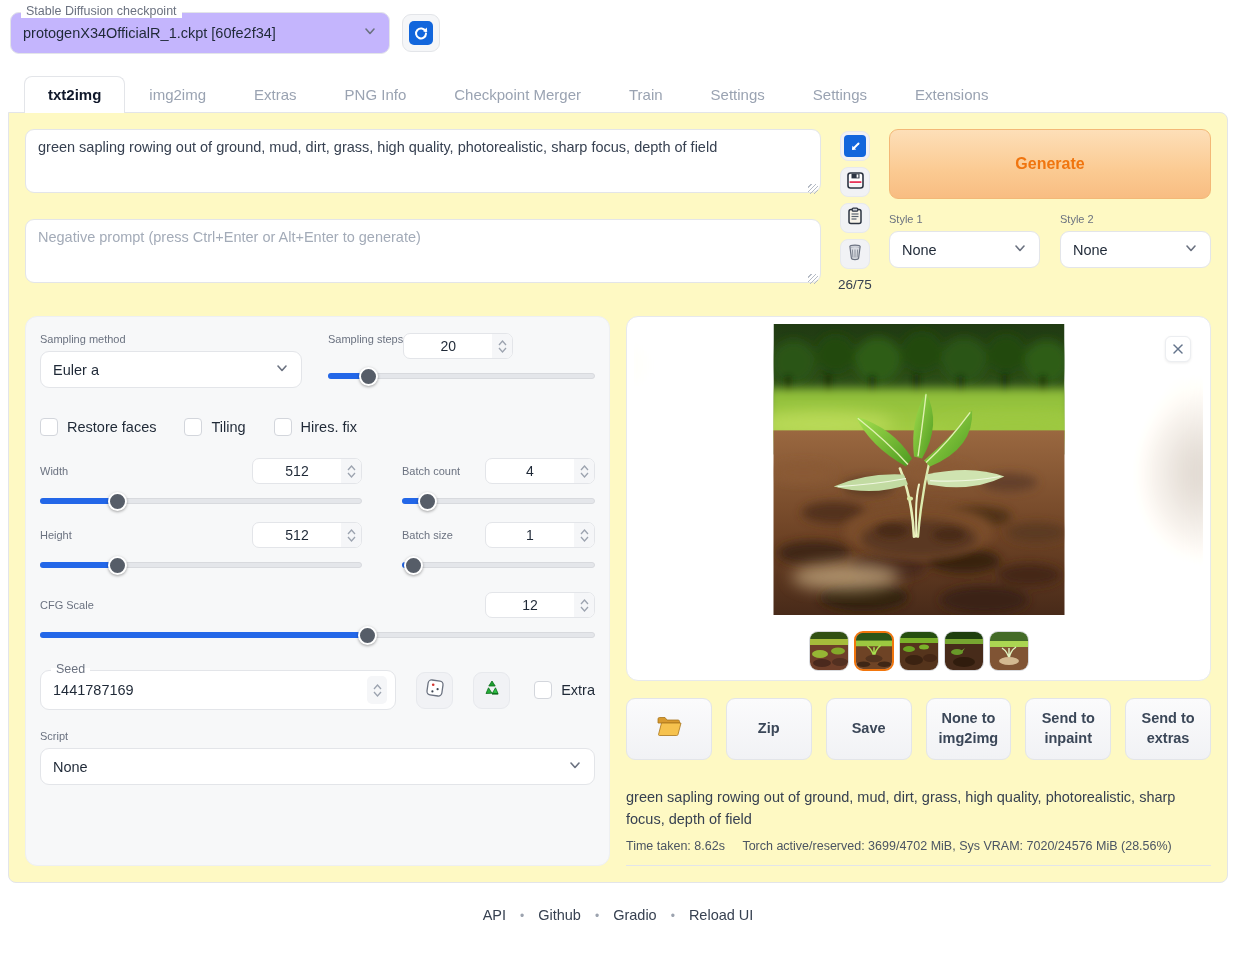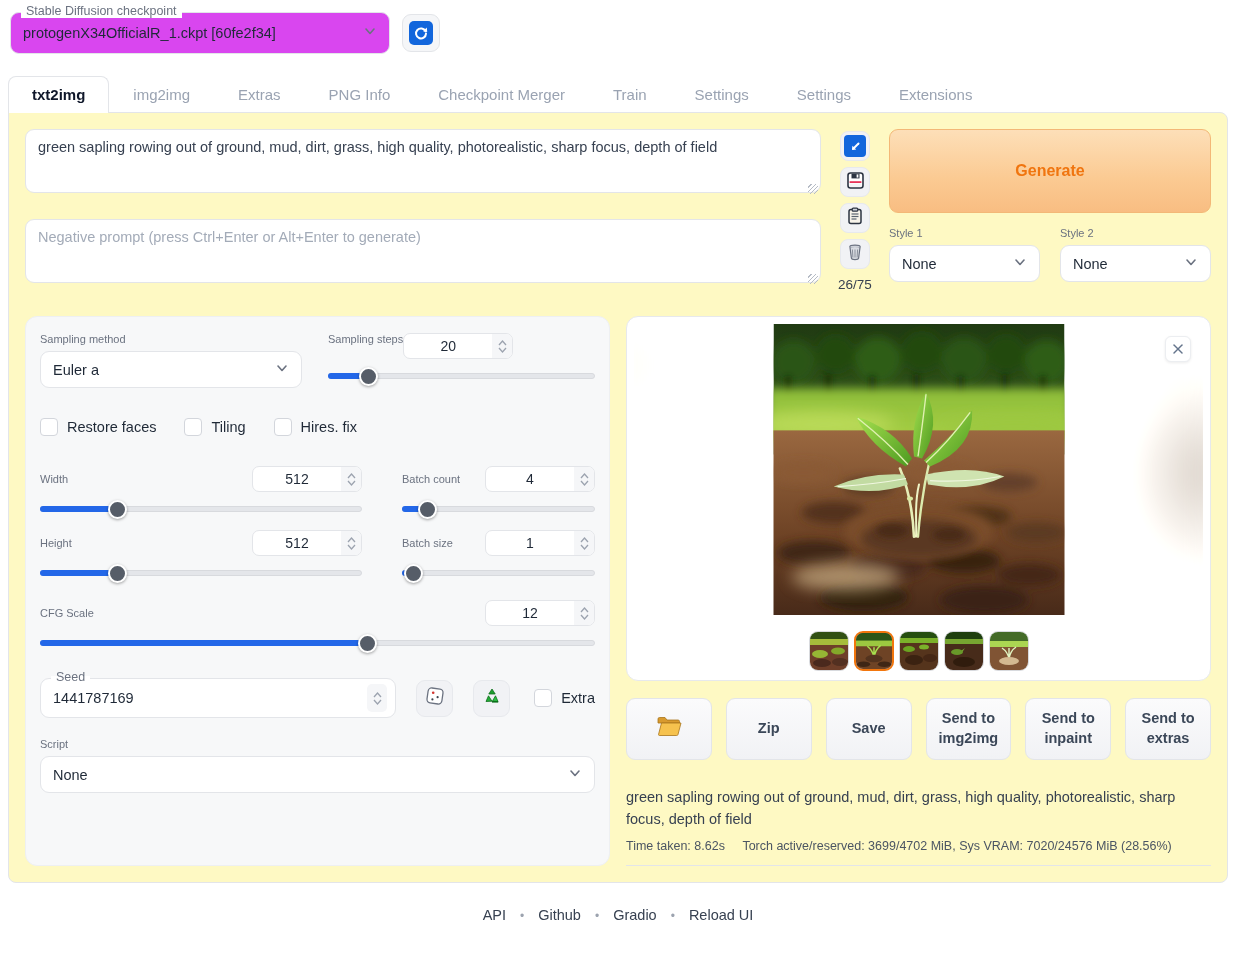--- a/index.html
+++ b/index.html
@@ -1,51 +1,51 @@
 <!DOCTYPE html>
 <html><head>
 <meta charset="utf-8">
 <style>
   * { box-sizing: border-box; margin: 0; padding: 0; }
   html,body { width:1236px; background:#ffffff; font-family:"Liberation Sans", sans-serif; color:#1f2937; }
   body { padding:8px 8px 0 8px; }
 
   
   .hdr { display:flex; gap:12px; align-items:flex-start; margin:4px 0 22px 2px; }
-  .fieldbox { position:relative; border:1px solid #e3e5e9; border-radius:9px; background:#d946ef; }
+  .fieldbox { position:relative; border:1px solid #e3e5e9; border-radius:9px; background:#c4b5fd; }
   .fieldbox .flabel { position:absolute; top:-9px; left:10px; font-size:12.5px; color:#6b7280; background:#fff; padding:0 5px; white-space:nowrap; }
   .ckpt-box { width:380px; height:42px; display:flex; align-items:center; padding:0 12px; cursor:pointer; }
   .ckpt-box .val { flex:1; font-size:14.5px; color:#1f2937; }
   .chev { flex:none; }
   .refresh-btn { width:38px; height:38px; border:1px solid #e3e5e9; border-radius:9px; background:#f5f6f8; display:flex; align-items:center; justify-content:center; cursor:pointer; margin-top:2px;}
   .refresh-inner { width:24px; height:24px; border-radius:5px; background:#1266dc; display:flex; align-items:center; justify-content:center; }
 
   
-  .tabs { display:flex; margin-left:0; position:relative; z-index:2; }
+  .tabs { display:flex; margin-left:16px; position:relative; z-index:2; }
   .tab { padding:9px 23px 10px 23px; font-size:15px; color:#9aa3b2; cursor:pointer; border:1px solid transparent; border-bottom:none; border-radius:8px 8px 0 0; }
   .tab.active { color:#0f172a; font-weight:700; background:#fff; border-color:#e3e5e9; }
 
   
   .main { border:1px solid #e3e5e9; border-radius:0 8px 8px 8px; margin-top:-1px; background:#fef9c3; padding:16px; }
 
   .toprow { display:grid; grid-template-columns:1fr 40px 322px; gap:14px; }
   .prompt-col { display:flex; flex-direction:column; gap:22px; }
   .ta-wrap { position:relative; }
   textarea.prompt { width:100%; height:64px; border:1px solid #e3e5e9; border-radius:9px; padding:9px 12px; font-family:"Liberation Sans",sans-serif; font-size:14.5px; color:#374151; resize:none; outline:none; background:#fff; }
   textarea.prompt::placeholder { color:#a3abb8; }
   .grip { position:absolute; right:3px; bottom:3px; width:10px; height:10px;
     background:repeating-linear-gradient(135deg, transparent 0 2px, #b6bcc6 2px 3px); cursor:nwse-resize; }
 
   .iconcol { display:flex; flex-direction:column; align-items:center; gap:6px; padding-top:2px; }
   .mini-btn { width:30px; height:30px; border:1px solid #e7e9ed; border-radius:8px; background:#f1f2f5; display:flex; align-items:center; justify-content:center; cursor:pointer; }
   .arrow-sq { width:22px; height:22px; background:#1266dc; border-radius:4px; display:flex; align-items:center; justify-content:center; }
   .counter { font-size:13.5px; color:#374151; margin-top:2px; }
 
   .gen-col {}
-  .generate-btn { width:100%; height:84px; border:1px solid #f3b877; border-radius:9px;
+  .generate-btn { width:100%; height:70px; border:1px solid #f3b877; border-radius:9px;
     background:linear-gradient(180deg,#fddfb8 0%,#fbca92 60%,#f8bd82 100%);
     color:#f0750f; font-weight:700; font-size:16px; cursor:pointer; font-family:"Liberation Sans",sans-serif; }
   .styles-row { display:flex; gap:20px; margin-top:14px; }
   .style-box { flex:1; }
   .lbl { font-size:11px; color:#6b7280; margin-bottom:6px; display:block; }
   .select { height:37px; border:1px solid #e3e5e9; border-radius:9px; background:#fff; display:flex; align-items:center; padding:0 12px; cursor:pointer; font-size:14.5px; color:#1f2937; }
   .select .val { flex:1; }
 
   
   .botrow { display:grid; grid-template-columns:585px 1fr; gap:16px; margin-top:24px; }
@@ -59,21 +59,21 @@
   .slider { position:relative; height:18px; margin-top:8px; cursor:pointer; }
   .slider .track { position:absolute; top:6px; left:0; right:0; height:6px; border-radius:3px; background:#e4e6ea; border:1px solid #d8dade; }
   .slider .fill { position:absolute; top:6px; left:0; height:6px; border-radius:3px; background:#2367e8; }
   .slider .handle { position:absolute; top:0; width:19px; height:19px; border-radius:50%; background:#565d68; border:2px solid #fff; box-shadow:0 1px 3px rgba(0,0,0,.35); }
   .steps-top { display:flex; align-items:flex-start; justify-content:flex-start; }
   .cbrow { display:flex; gap:28px; margin-top:30px; }
   .cb { display:flex; align-items:center; gap:9px; cursor:pointer; }
   .cb .box { width:18px; height:18px; border:1px solid #d3d6dc; border-radius:4px; background:#fff; }
   .cb .cl { font-size:14.5px; color:#1f2937; }
   .dimgrid { display:grid; grid-template-columns:322px 1fr; gap:40px; margin-top:14px; }
-  .dimblock { margin-top:16px; }
+  .dimblock { margin-top:8px; }
   .dimtop { display:flex; align-items:center; justify-content:space-between; }
   .dimtop .lbl { margin-bottom:0; }
   .cfgblock { margin-top:18px; }
   .seedrow { display:flex; align-items:center; gap:20px; margin-top:26px; }
   .seedbox { flex:1; height:40px; display:flex; align-items:center; padding:0 8px 0 12px; }
   .seedbox .sval { flex:1; font-size:14.5px; color:#1f2937; }
   .sq-btn { width:37px; height:37px; border:1px solid #e7e9ed; border-radius:9px; background:#f1f2f5; display:flex; align-items:center; justify-content:center; cursor:pointer; flex:none; }
   .scriptblock { margin-top:20px; }
 
   
@@ -619,21 +619,21 @@
         <button class="obtn">
           <span>
             <svg width="26" height="22" viewBox="0 0 26 22">
               <path d="M2 4 Q2 2.5 3.5 2.5 H9 L11 5 H22 Q23.5 5 23.5 6.5 V8 H2 Z" fill="#d89a2e" stroke="#a8751c" stroke-width="0.8"></path>
               <path d="M2.5 19.5 L5.5 8 H25 L22 19.5 Q21.8 20.5 20.5 20.5 H3.8 Q2.4 20.5 2.5 19.5 Z" fill="#f6c24e" stroke="#a8751c" stroke-width="0.8"></path>
             </svg>
           </span>
         </button>
         <button class="obtn">Zip</button>
         <button class="obtn">Save</button>
-        <button class="obtn">Send to img2img</button>
+        <button class="obtn">None to img2img</button>
         <button class="obtn">Send to inpaint</button>
         <button class="obtn">Send to extras</button>
       </div>
 
       <div class="geninfo">
         <div class="gprompt">green sapling rowing out of ground, mud, dirt, grass, high quality, photorealistic, sharp focus, depth of field</div>
         <div class="timeline">
           <span class="t1">Time taken: 8.62s</span>
           <span class="t2">Torch active/reserved: 3699/4702 MiB, Sys VRAM: 7020/24576 MiB (28.56%)</span>
         </div>

